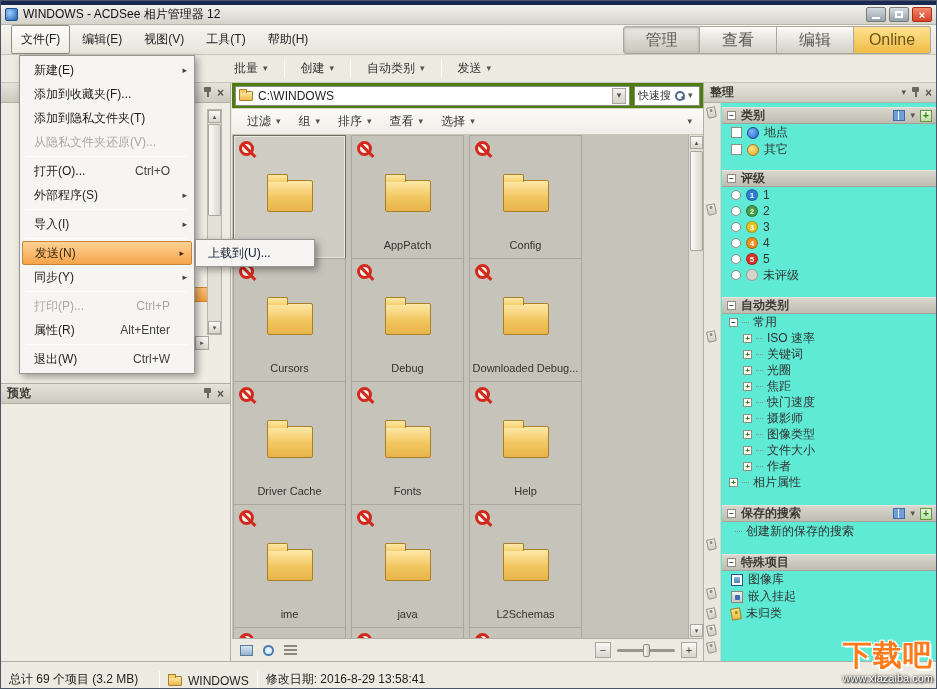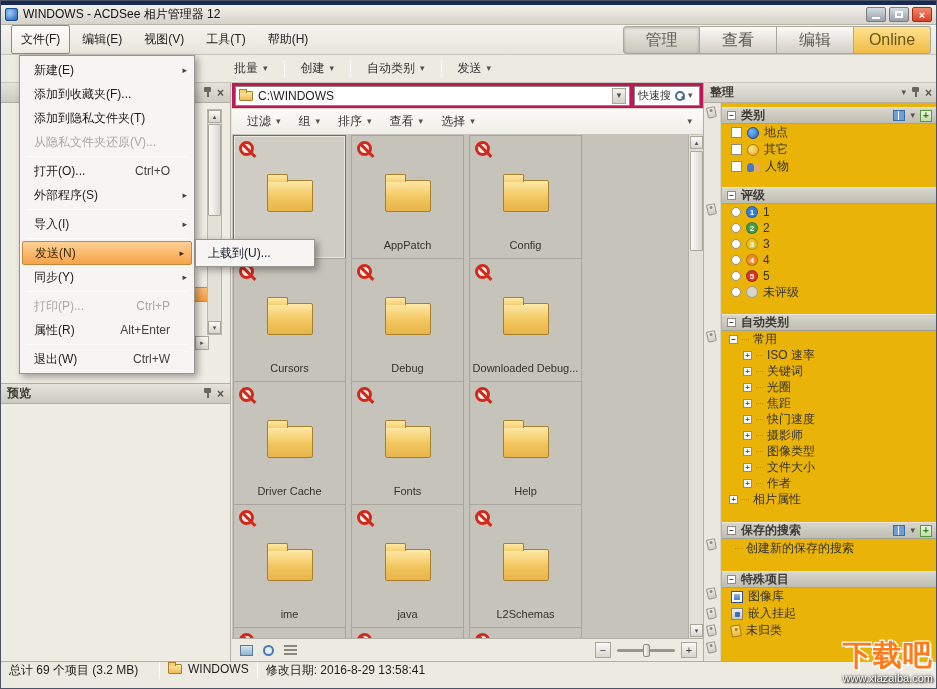--- a/index.html
+++ b/index.html
@@ -60,21 +60,21 @@
   .scroll-thumb{position:absolute;left:0;width:13px;background:linear-gradient(90deg,#fcfbf9,#d9d6cd);
     border:1px solid #a9a69c;border-radius:1px;}
   .hscroll-btn{position:absolute;left:194px;top:233px;width:14px;height:14px;background:linear-gradient(#fafaf8,#d8d5cc);
     border:1px solid #a9a69c;display:flex;align-items:center;justify-content:center;font-size:7px;color:#55534b;}
   .preview-panel{position:absolute;left:0;top:382px;width:230px;bottom:27px;background:#efece3;
     border-right:1px solid #b2afa5;border-top:1px solid #b2afa5;}
 
   
   .center{position:absolute;left:231px;top:82px;width:471px;bottom:27px;background:#e9e6dd;}
   .address-row{position:absolute;top:0;left:0;right:0;height:26px;display:flex;align-items:center;
-    padding:0 3px;gap:4px;background:#be185d;border-bottom:1px solid #d5d2c8;}
+    padding:0 3px;gap:4px;background:#4d7c0f;border-bottom:1px solid #d5d2c8;}
   .address-input{flex:1;height:20px;background:#fff;border:1px solid #8b887e;display:flex;align-items:center;padding:0 3px;gap:5px;}
   .addr-drop{width:14px;height:16px;margin-left:auto;background:linear-gradient(#f4f2ee,#d5d2c9);
     border:1px solid #a9a69c;display:flex;align-items:center;justify-content:center;}
   .search-box{width:66px;height:20px;background:#fff;border:1px solid #8b887e;display:flex;align-items:center;
     padding:0 3px;gap:3px;color:#333;font-size:11px;}
   .mag-icon{position:relative;width:11px;height:11px;flex:none;}
   .mag-icon::before{content:"";position:absolute;left:1px;top:1px;width:6px;height:6px;border:2px solid #4a6a8a;border-radius:50%;}
   .mag-icon::after{content:"";position:absolute;left:7px;top:7px;width:4px;height:2px;background:#4a6a8a;transform:rotate(45deg);}
   .filter-row{position:absolute;top:26px;left:0;right:0;height:26px;background:linear-gradient(#fbfaf7,#f0eee7);
     border-bottom:1px solid #c8c5bb;display:flex;align-items:center;padding:0 7px;gap:2px;}
@@ -103,21 +103,21 @@
   .gt-photo{width:13px;height:11px;background:linear-gradient(#d8e6f2,#8fb2d0);border:1px solid #5a7a9a;}
   .gt-circle{width:11px;height:11px;border-radius:50%;border:2px solid #4a7ab5;background:#dff0fa;}
   .gt-list{width:13px;height:11px;background:repeating-linear-gradient(#8a877d 0 2px,transparent 2px 4px);}
   .zoom-btn{width:16px;height:16px;border:1px solid #a9a69c;background:linear-gradient(#fafaf8,#d8d5cc);
     display:flex;align-items:center;justify-content:center;font-size:11px;color:#44423b;}
   .slider-track{width:58px;height:3px;background:#9a978d;border-radius:2px;position:relative;}
   .slider-thumb{position:absolute;left:26px;top:-5px;width:7px;height:13px;background:linear-gradient(90deg,#fdfcfa,#cfccc3);
     border:1px solid #8a877d;border-radius:2px;}
 
   
-  .right-panel{position:absolute;left:702px;top:82px;width:235px;bottom:11px;background:#eab308;border-left:1px solid #b2afa5;}
+  .right-panel{position:absolute;left:702px;top:82px;width:235px;bottom:11px;background:#5eead4;border-left:1px solid #b2afa5;}
   .gutter{position:absolute;left:0;top:20px;width:17px;bottom:0;background:#eae7de;border-right:1px solid #d8d5cb;}
   .tag-icon{position:absolute;left:3px;width:9px;height:11px;background:linear-gradient(#f4f1e8,#cfccc2);
     border:1px solid #8f8c82;border-radius:1px 1px 2px 2px;transform:rotate(-12deg);}
   .tag-icon::after{content:"";position:absolute;left:2px;top:1px;width:3px;height:3px;border-radius:50%;background:#8f8c82;}
   .o-content{position:absolute;left:17px;top:20px;right:0;bottom:0;overflow:hidden;}
   .sec-bar{height:17px;margin:0 1px;background:linear-gradient(#d9d6cd,#bfbcb2);border-top:1px solid #e8e5dc;
     border-bottom:1px solid #a5a298;display:flex;align-items:center;gap:5px;padding:0 5px;font-weight:bold;color:#3b3a34;}
   .box-toggle{width:9px;height:9px;background:#fff;border:1px solid #8f8c82;font-size:8px;line-height:7px;
     text-align:center;color:#333;font-weight:bold;flex:none;}
   .box-toggle.green{color:#2f7a1a;}
@@ -142,21 +142,21 @@
   .ic-album{width:12px;height:12px;background:linear-gradient(#bfe3f7 55%,#7fc26a 55%);border:1px solid #4a77a9;flex:none;}
   .ic-library{width:12px;height:12px;background:linear-gradient(#9ec7ef,#3a6db3);border:1px solid #2b4f8a;box-shadow:inset 0 0 0 2px #fff;flex:none;}
   .ic-embed{width:12px;height:12px;background:linear-gradient(#f2f0ea,#c9c6bd);border:1px solid #8a877d;position:relative;flex:none;}
   .ic-embed::after{content:"";position:absolute;left:3px;top:3px;width:5px;height:5px;background:#3a6db3;border-radius:1px;}
   .ic-tag{width:10px;height:12px;background:linear-gradient(#ffe48a,#eab93a);border:1px solid #a8821e;
     transform:rotate(-10deg);border-radius:1px;position:relative;flex:none;}
   .ic-tag::after{content:"";position:absolute;left:3px;top:2px;width:3px;height:3px;border-radius:50%;background:#a8821e;}
 
   
   .statusbar{position:absolute;left:0;right:0;bottom:0;height:27px;background:#edeae1;border-top:1px solid #b2afa5;
-    display:flex;align-items:flex-start;padding:0 8px;gap:8px;color:#1d1d1a;}
+    display:flex;align-items:flex-end;padding:0 8px;gap:8px;color:#1d1d1a;}
   .sb-sep{width:1px;height:17px;background:#b8b5ab;border-right:1px solid #fff;}
   .sb-cell{display:flex;align-items:center;gap:6px;}
 
   
   .file-menu{position:absolute;left:18px;top:54px;width:176px;z-index:50;background:#f6f5f3;border:1px solid #979590;
     box-shadow:3px 3px 7px rgba(0,0,0,.35);padding:2px 0;}
   .fm-row{height:24px;display:flex;align-items:center;padding:0 24px 0 14px;position:relative;color:#1c1c1a;}
   .fm-row.disabled{color:#aca9a1;}
   .fm-shortcut{margin-left:auto;color:#44423c;}
   .fm-row.disabled .fm-shortcut{color:#aca9a1;}
@@ -437,25 +437,20 @@
       <div class="o-row">
         <span class="checkbox"></span>
         <span class="ic-places"></span>
         <span>地点</span>
       </div>
       <div class="o-row">
         <span class="checkbox"></span>
         <span class="ic-other"></span>
         <span>其它</span>
       </div>
-      <div class="o-row">
-        <span class="checkbox"></span>
-        <span class="ic-people"></span>
-        <span>人物</span>
-      </div>
 
       <div class="sec-bar" style="margin-top:12px;">
         <span class="box-toggle">−</span>
         <span>评级</span>
       </div>
       <div class="o-row r16">
         <span class="radio"></span>
         <span class="badge" style="background: rgb(47, 127, 214);">1</span>
         <span>1</span>
       </div>

